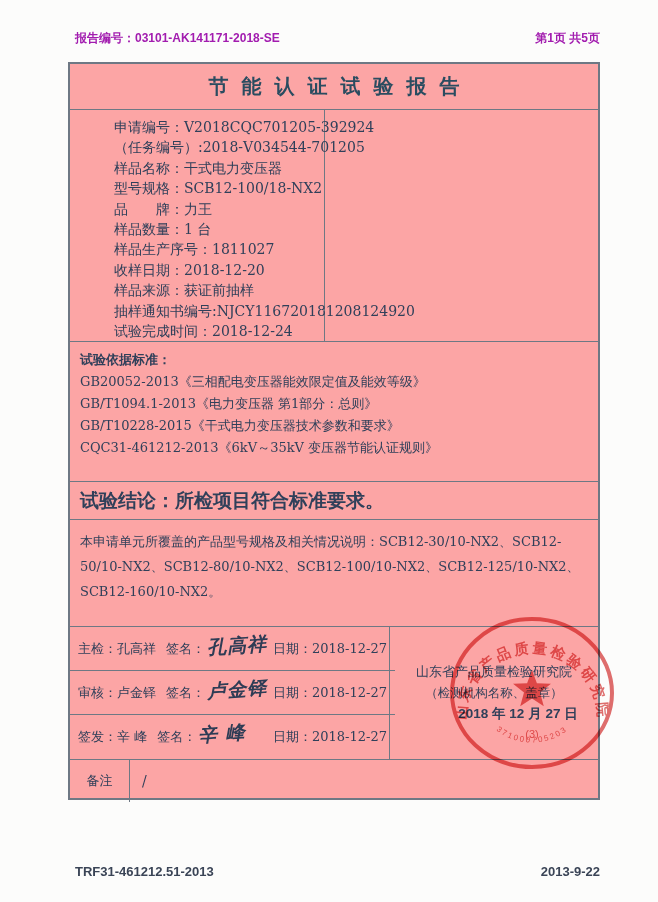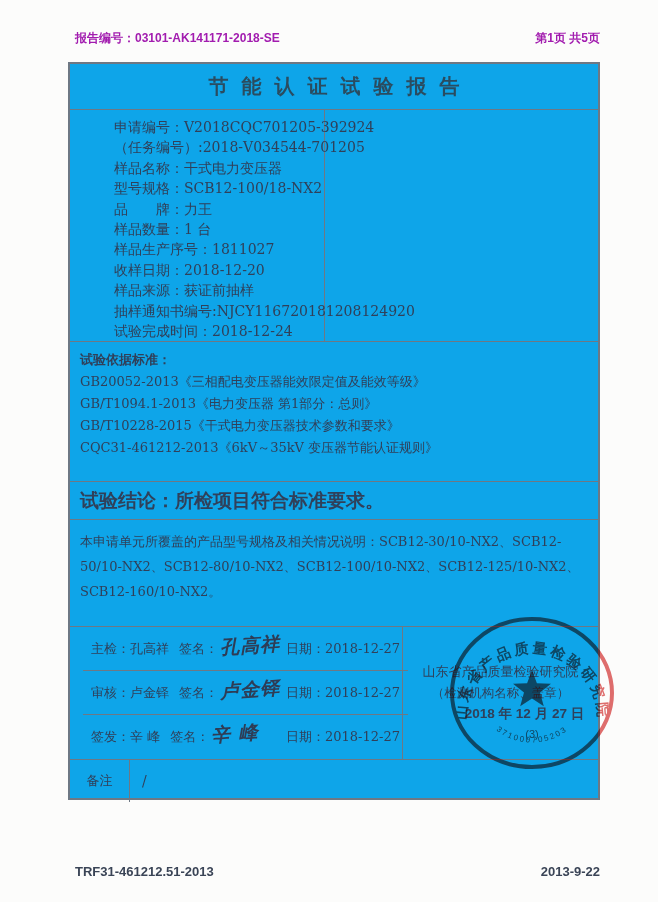--- a/index.html
+++ b/index.html
@@ -8,41 +8,41 @@
     background:#fcfcfb;
     font-family:"DejaVu Serif","Liberation Serif",serif;
     color:#30405a;
     -webkit-font-smoothing:antialiased;
   }
   .abs{position:absolute;}
   
   .pg-header{top:30px;left:75px;right:58px;display:flex;justify-content:space-between;
     font-size:12px;font-weight:700;color:#a21caf;font-family:"Liberation Sans",sans-serif;}
   
-  .report{top:62px;left:68px;width:532px;height:738px;border:2px solid #6e7884;background:#0ea5e9;box-sizing:border-box;}
+  .report{top:62px;left:68px;width:532px;height:738px;border:2px solid #6e7884;background:#fca5a5;box-sizing:border-box;}
   .sect{box-sizing:border-box;border-bottom:1.5px solid #6e7884;}
   .title-row{height:46px;display:flex;align-items:center;justify-content:center;}
   .title-row span{font-size:20px;font-weight:700;letter-spacing:13px;color:#2a4c60;padding-left:13px;}
   
   .info{height:232px;display:flex;}
   .info-left{width:255px;border-right:1.5px solid #6e7884;padding:7px 6px 0 10px;box-sizing:border-box;}
   .info-left div{font-size:14px;line-height:20.4px;white-space:nowrap;margin-left:34px;}
   .info-right{flex:1;padding:7px 4px 0 10px;box-sizing:border-box;}
   .info-right div{font-size:13px;line-height:21px;white-space:nowrap;}
   .grp{margin-bottom:23px;}
   
   .standards{height:140px;padding:7px 10px 0 10px;}
   .standards div{font-size:13px;line-height:22px;white-space:nowrap;}
   .standards .hd{font-weight:700;}
   
   .conclusion{height:38px;display:flex;align-items:center;padding:0 10px;font-size:19px;font-weight:700;}
   
   .coverage{height:107px;padding:9px 10px 0 10px;font-size:13px;line-height:25px;}
   
-  .sig-area{height:133px;display:flex;padding-left:13px;}
+  .sig-area{height:133px;display:flex;}
   .sig-left{width:320px;display:grid;grid-template-rows:1fr 1fr 1fr;border-right:1.5px solid #6e7884;box-sizing:border-box;}
   .sig-row{display:flex;align-items:center;padding:0 8px;border-bottom:1.5px solid #6e7884;box-sizing:border-box;font-size:13px;white-space:nowrap;}
   .sig-row:last-child{border-bottom:none;}
   .handwriting{font-size:19px;font-style:italic;font-weight:700;transform:rotate(-4deg);margin:0 6px 6px 2px;color:#2e3c55;font-family:"DejaVu Serif",serif;letter-spacing:1px;}
   .sig-date{margin-left:auto;}
   .org-cell{flex:1;position:relative;display:flex;flex-direction:column;justify-content:center;align-items:center;text-align:center;}
   .org-cell .l1{font-size:13px;line-height:21px;}
   .org-cell .l2{font-size:12.5px;line-height:21px;}
   .org-cell .l3{font-size:13.5px;font-weight:700;line-height:22px;font-family:"Liberation Sans",sans-serif;margin-left:48px;}
   

